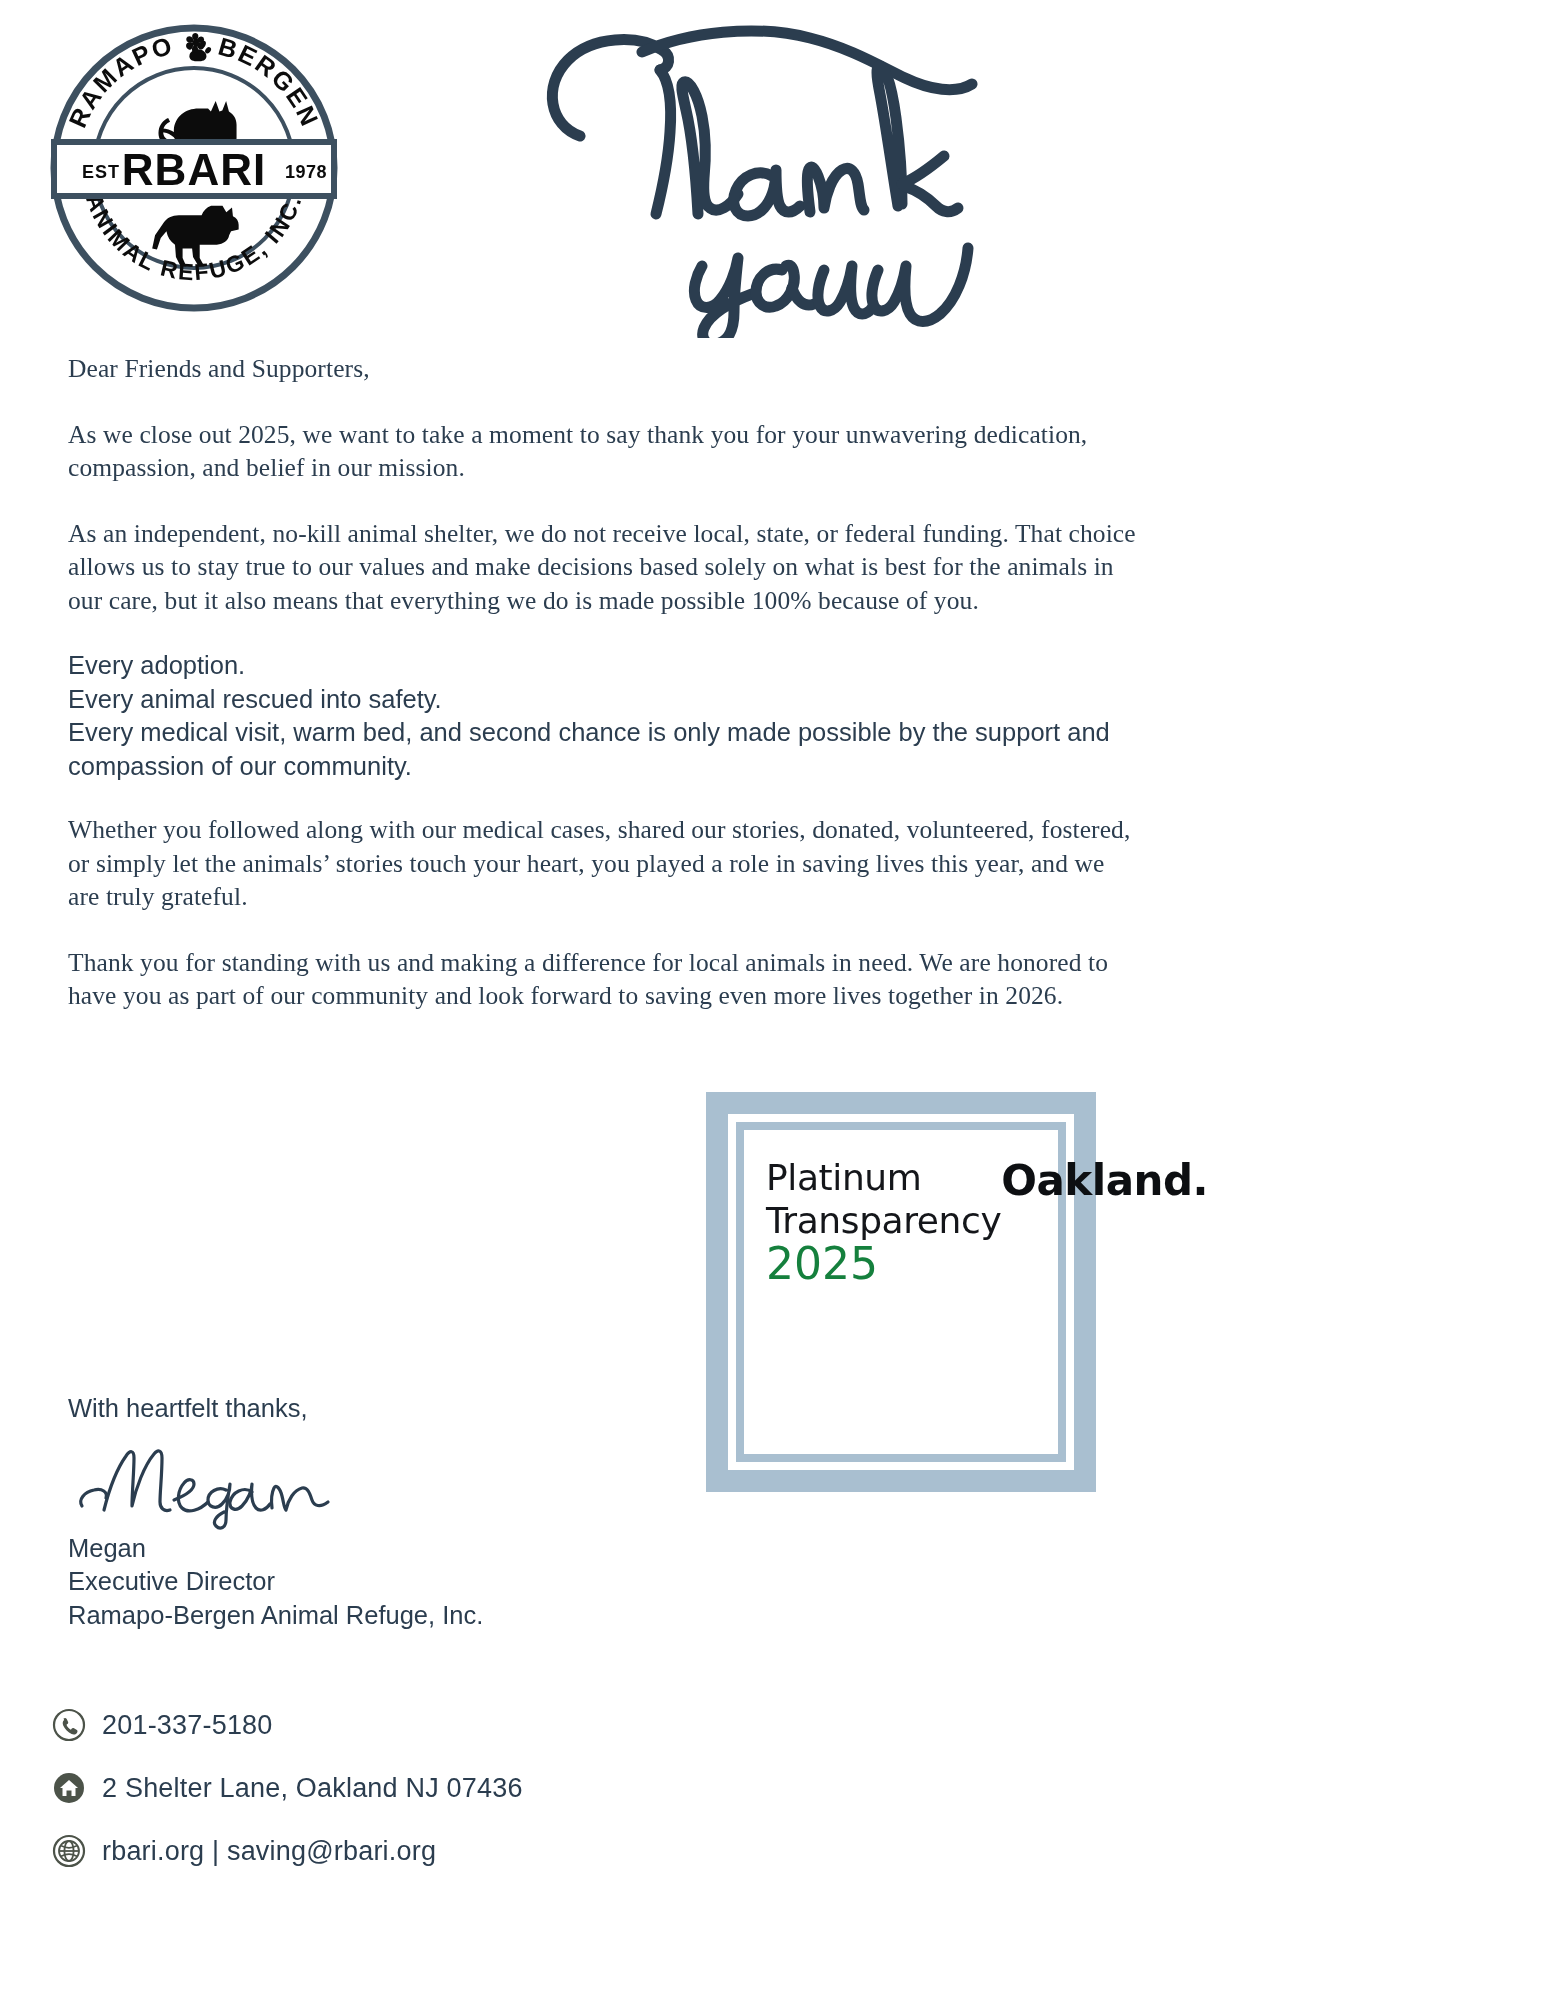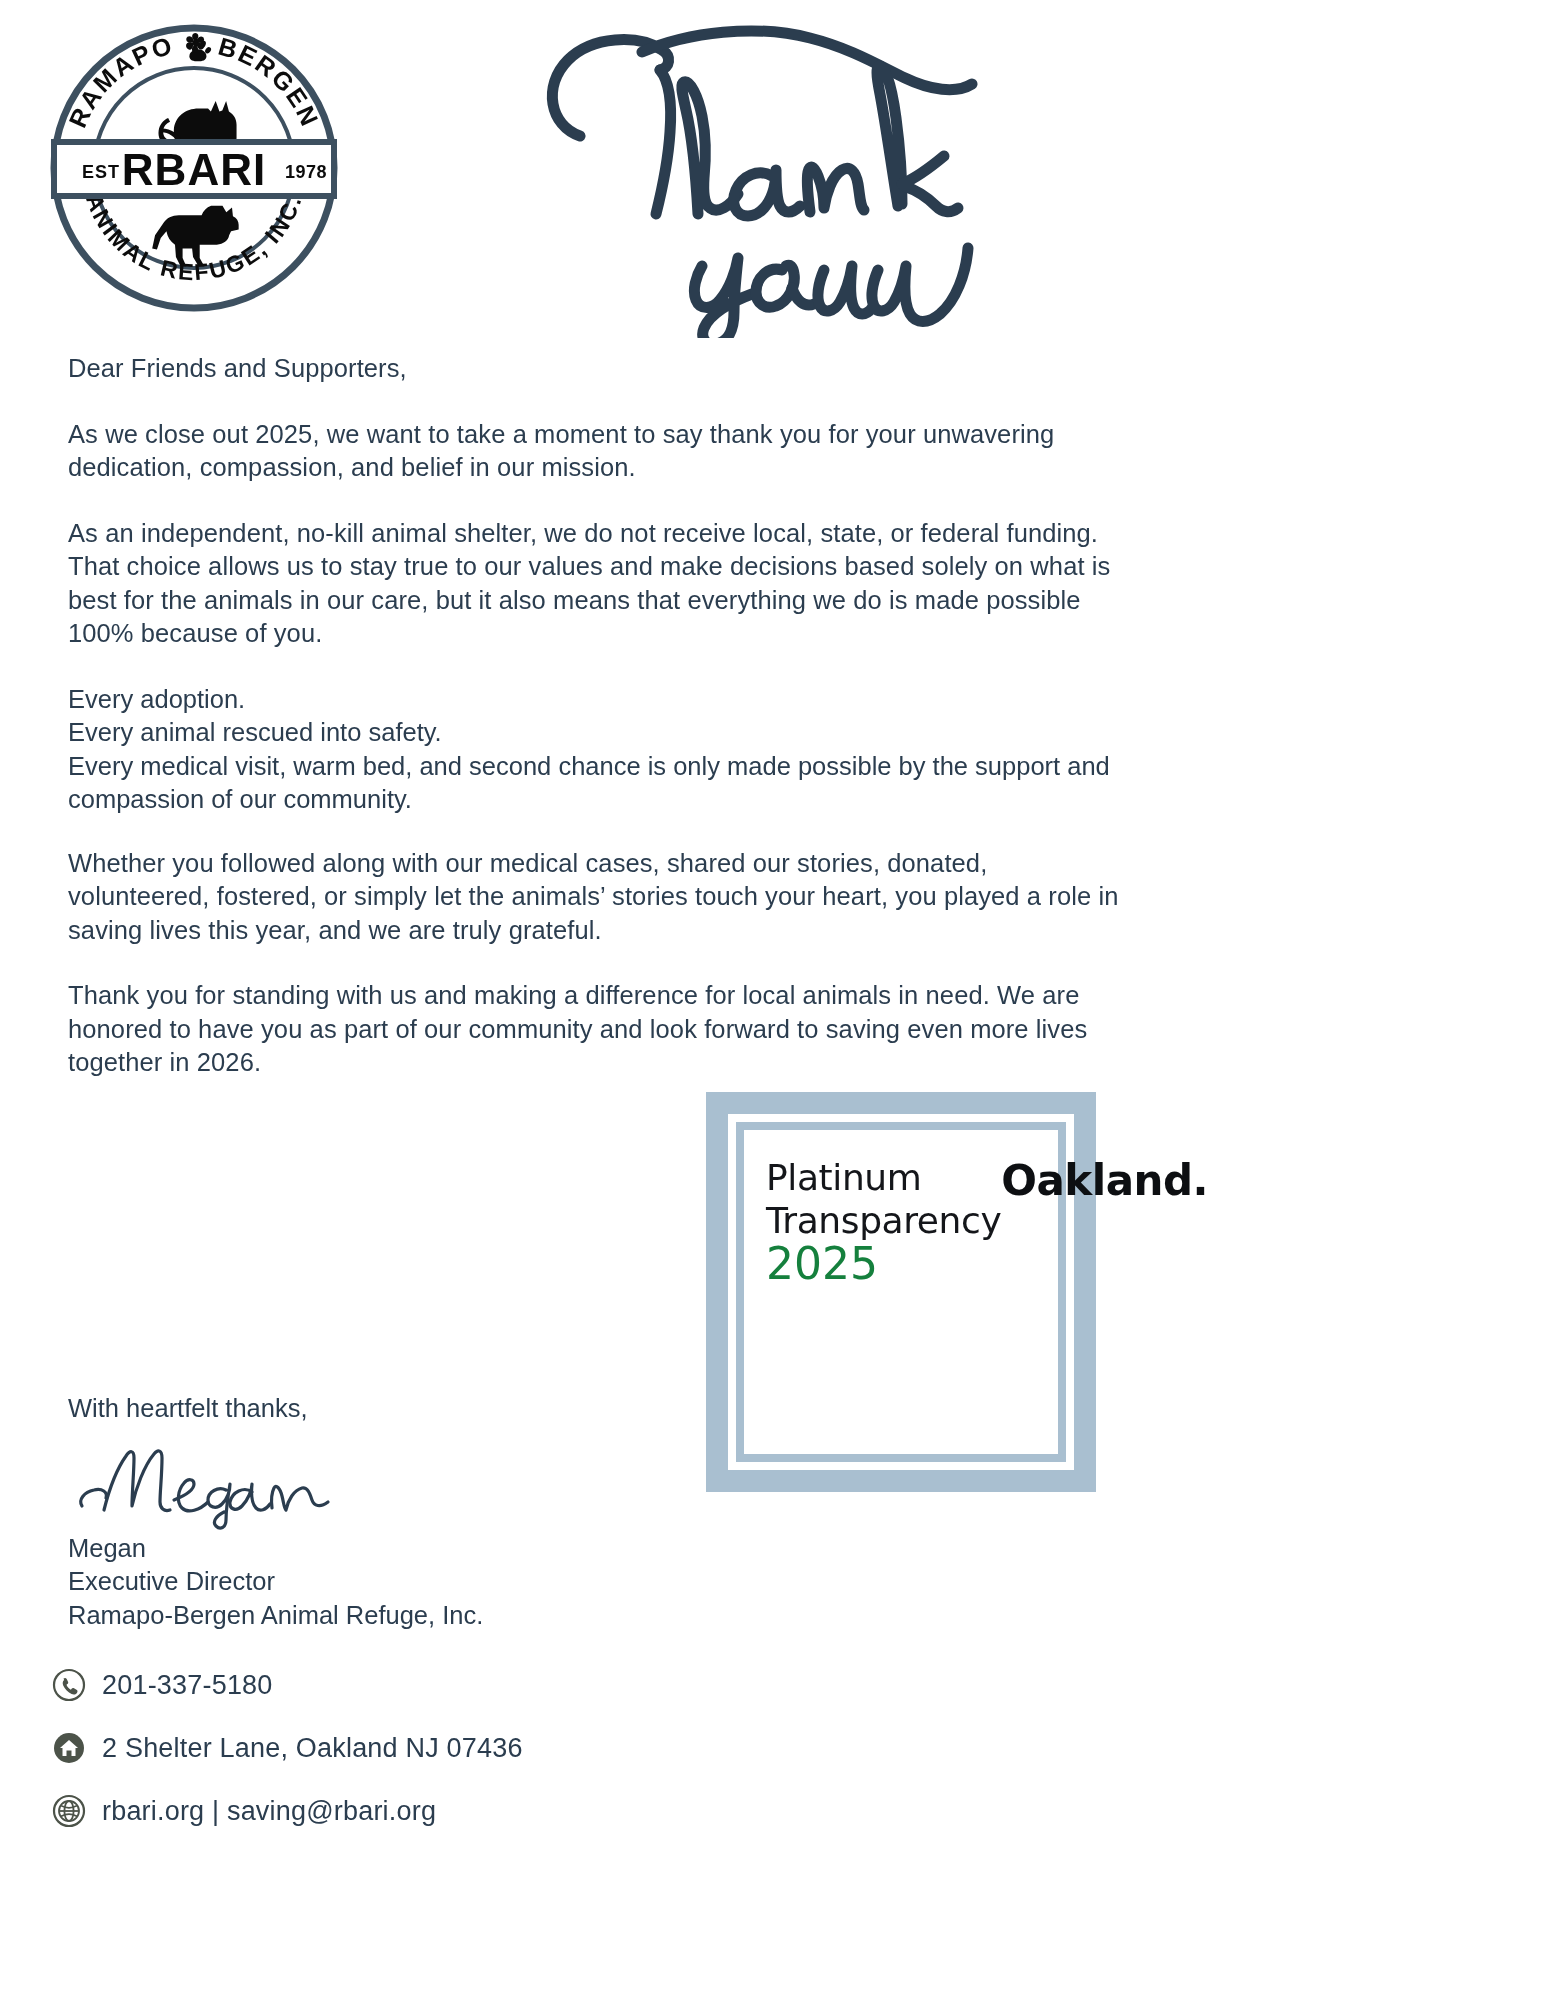--- a/index.html
+++ b/index.html
@@ -48,21 +48,21 @@
     position: absolute;
     left: 68px;
     top: 352px;
     width: 1068px;
   }
   .letter p {
     margin: 0 0 32px 0;
     font-size: 25.5px;
     line-height: 33.5px;
     color: #2b3d4f;
-    font-family: Liberation Sans, sans-serif;
+    font-family: Liberation Serif, serif;
     letter-spacing: 0.1px;
   }
   .letter .lines { margin: 0 0 30px 0; }
   .letter .lines div {
     font-size: 25.5px;
     line-height: 33.5px;
     color: #2b3d4f;
   }
 
   
@@ -87,21 +87,21 @@
   .signoff .sig-line {
     font-size: 25.5px;
     line-height: 33.5px;
     color: #2b3d4f;
   }
 
   
   .contact {
     position: absolute;
     left: 52px;
-    top: 1660px;
+    top: 1700px;
     width: 640px;
   }
   .contact-row {
     display: flex;
     align-items: center;
     height: 50px;
     margin-bottom: 13px;
   }
   .contact-icon {
     width: 34px;

